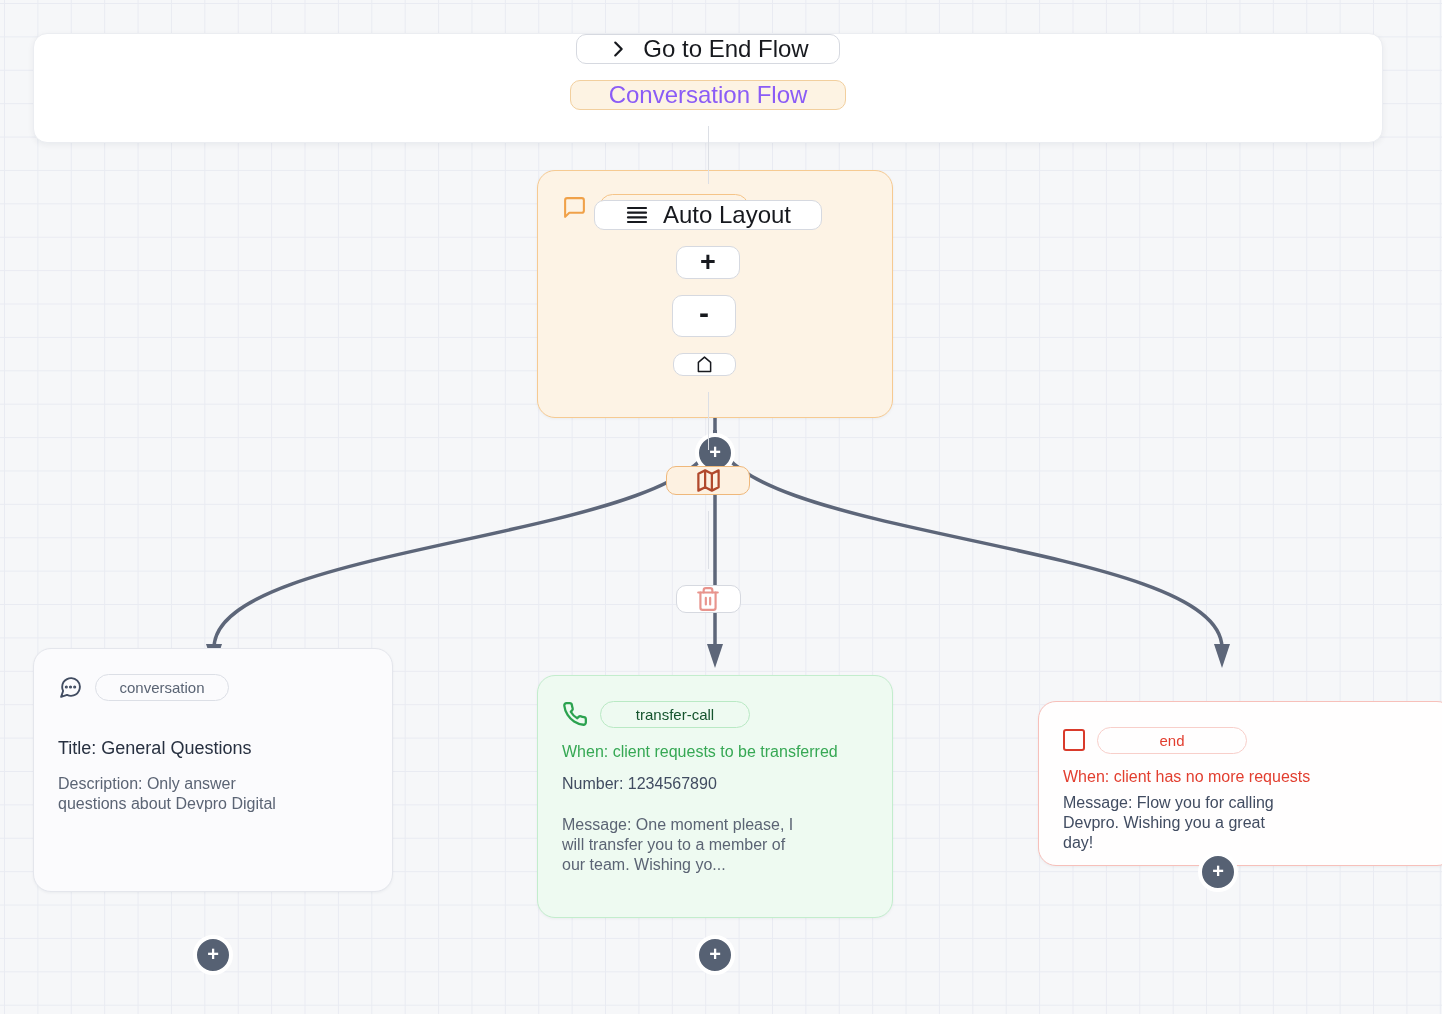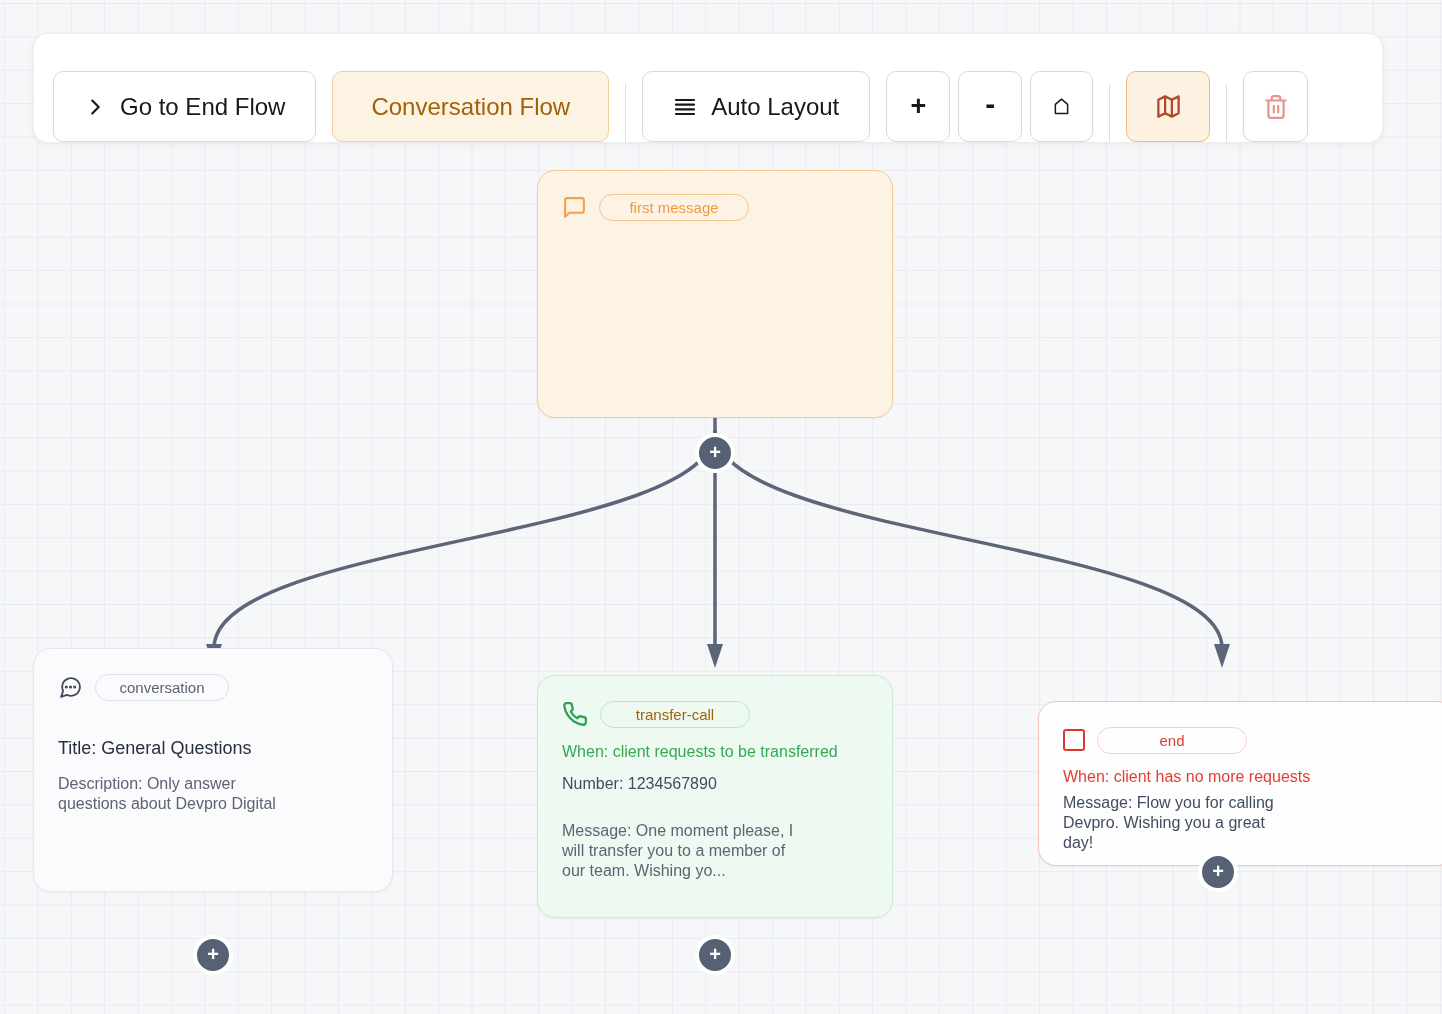--- a/index.html
+++ b/index.html
@@ -15,32 +15,32 @@
     background-position:4px 3px;
   }
 
   svg.edges { position:absolute; left:0; top:0; z-index:1; }
 
   
   .toolbar {
     position:absolute; left:33px; top:33px; width:1350px; height:110px;
     background:#ffffff; border:1px solid #ebedf1; border-radius:14px;
     box-shadow:0 2px 6px rgba(25,35,55,.06);
-    display:flex; align-items:flex-end; padding:0 19px; gap:16px; z-index:10;
+    display:flex; align-items:center; padding:0 19px; gap:16px; z-index:10;flex-direction:column;
   }
   .tb-btn {
     height:71px; background:#fff; border:1px solid #d6d9e0; border-radius:10px;
     display:flex; align-items:center; justify-content:center; gap:14px;
     font-family:"Liberation Sans", sans-serif; font-size:24px; color:#17191e; cursor:pointer;
   }
   .tb-btn.text { padding:0 30px; }
   .tb-btn.sq { width:64px; padding:0; font-size:27px; font-weight:600; }
   .tb-btn.home-btn { width:63px; margin-left:-8px; }
   .tb-btn.minus-btn { margin-left:-8px; font-size:30px; font-weight:700; padding-bottom:6px; }
-  .tb-btn.flow-active { background:#fdf3e3; border-color:#f2cf9e; color:#a16207; padding:0 38px; }
+  .tb-btn.flow-active { background:#fdf3e3; border-color:#f2cf9e; color:#8b5cf6; padding:0 38px; }
   .tb-btn.map-btn { width:84px; background:#fdf1e1; border-color:#efb87b; }
   .tb-btn.trash-btn { width:65px; }
   .tb-divider { width:1px; height:58px; background:#dcdfe5; flex:none; }
 
   
   .node {
     position:absolute; border-radius:18px; border:1px solid; z-index:2;
     padding:24px 24px; box-shadow:0 1px 3px rgba(20,30,50,.05);
   }
   .node.first-message { left:537px; top:170px; width:356px; height:248px;
@@ -52,35 +52,35 @@
   .node.end { left:1038px; top:701px; width:417px; height:165px;
     background:#fffefe; border-color:#f7c0ba; }
 
   .node-header { display:flex; align-items:center; gap:12px; height:28px; }
   .pill {
     height:27px; min-width:150px; padding:0 14px; border:1.5px solid; border-radius:14px;
     display:flex; align-items:center; justify-content:center; font-size:15px; background:transparent;
   }
   .pill.orange { border-color:#f5c488; color:#f09a40; }
   .pill.gray   { border-color:#dcdfe6; color:#5a6474; min-width:134px; }
-  .pill.green  { border-color:#b9e9c4; color:#a16207; }
+  .pill.green  { border-color:#b9e9c4; color:#14532d; }
   .pill.red    { border-color:#f8cfca; color:#e23e2f; }
 
   .body-txt { font-size:16px; line-height:20px; }
   .text-dark { color:#414c61; }
   .text-gray { color:#5b6474; }
   .text-green { color:#36a854; }
   .text-red { color:#e23e2f; }
 
   .fm-body  { margin-top:13px; max-width:226px; }
   .cv-title { margin-top:36px; font-size:18px; line-height:23px; color:#273040; }
   .cv-desc  { margin-top:14px; max-width:235px; }
   .tc-when  { margin-top:14px; }
   .tc-number{ margin-top:12px; }
-  .tc-msg   { margin-top:27px; max-width:232px; }
+  .tc-msg   { margin-top:21px; max-width:232px; }
   .end-when { margin-top:13px; }
   .end-msg  { margin-top:6px; max-width:236px; }
 
   .sq-icon { width:22px; height:22px; border:2.5px solid #d93a2b; border-radius:3px; flex:none; }
 
   
   .plus-btn {
     position:absolute; width:40px; height:40px; border-radius:50%;
     background:#566173; border:4px solid #ffffff; z-index:3; cursor:pointer;
     display:flex; align-items:center; justify-content:center;

